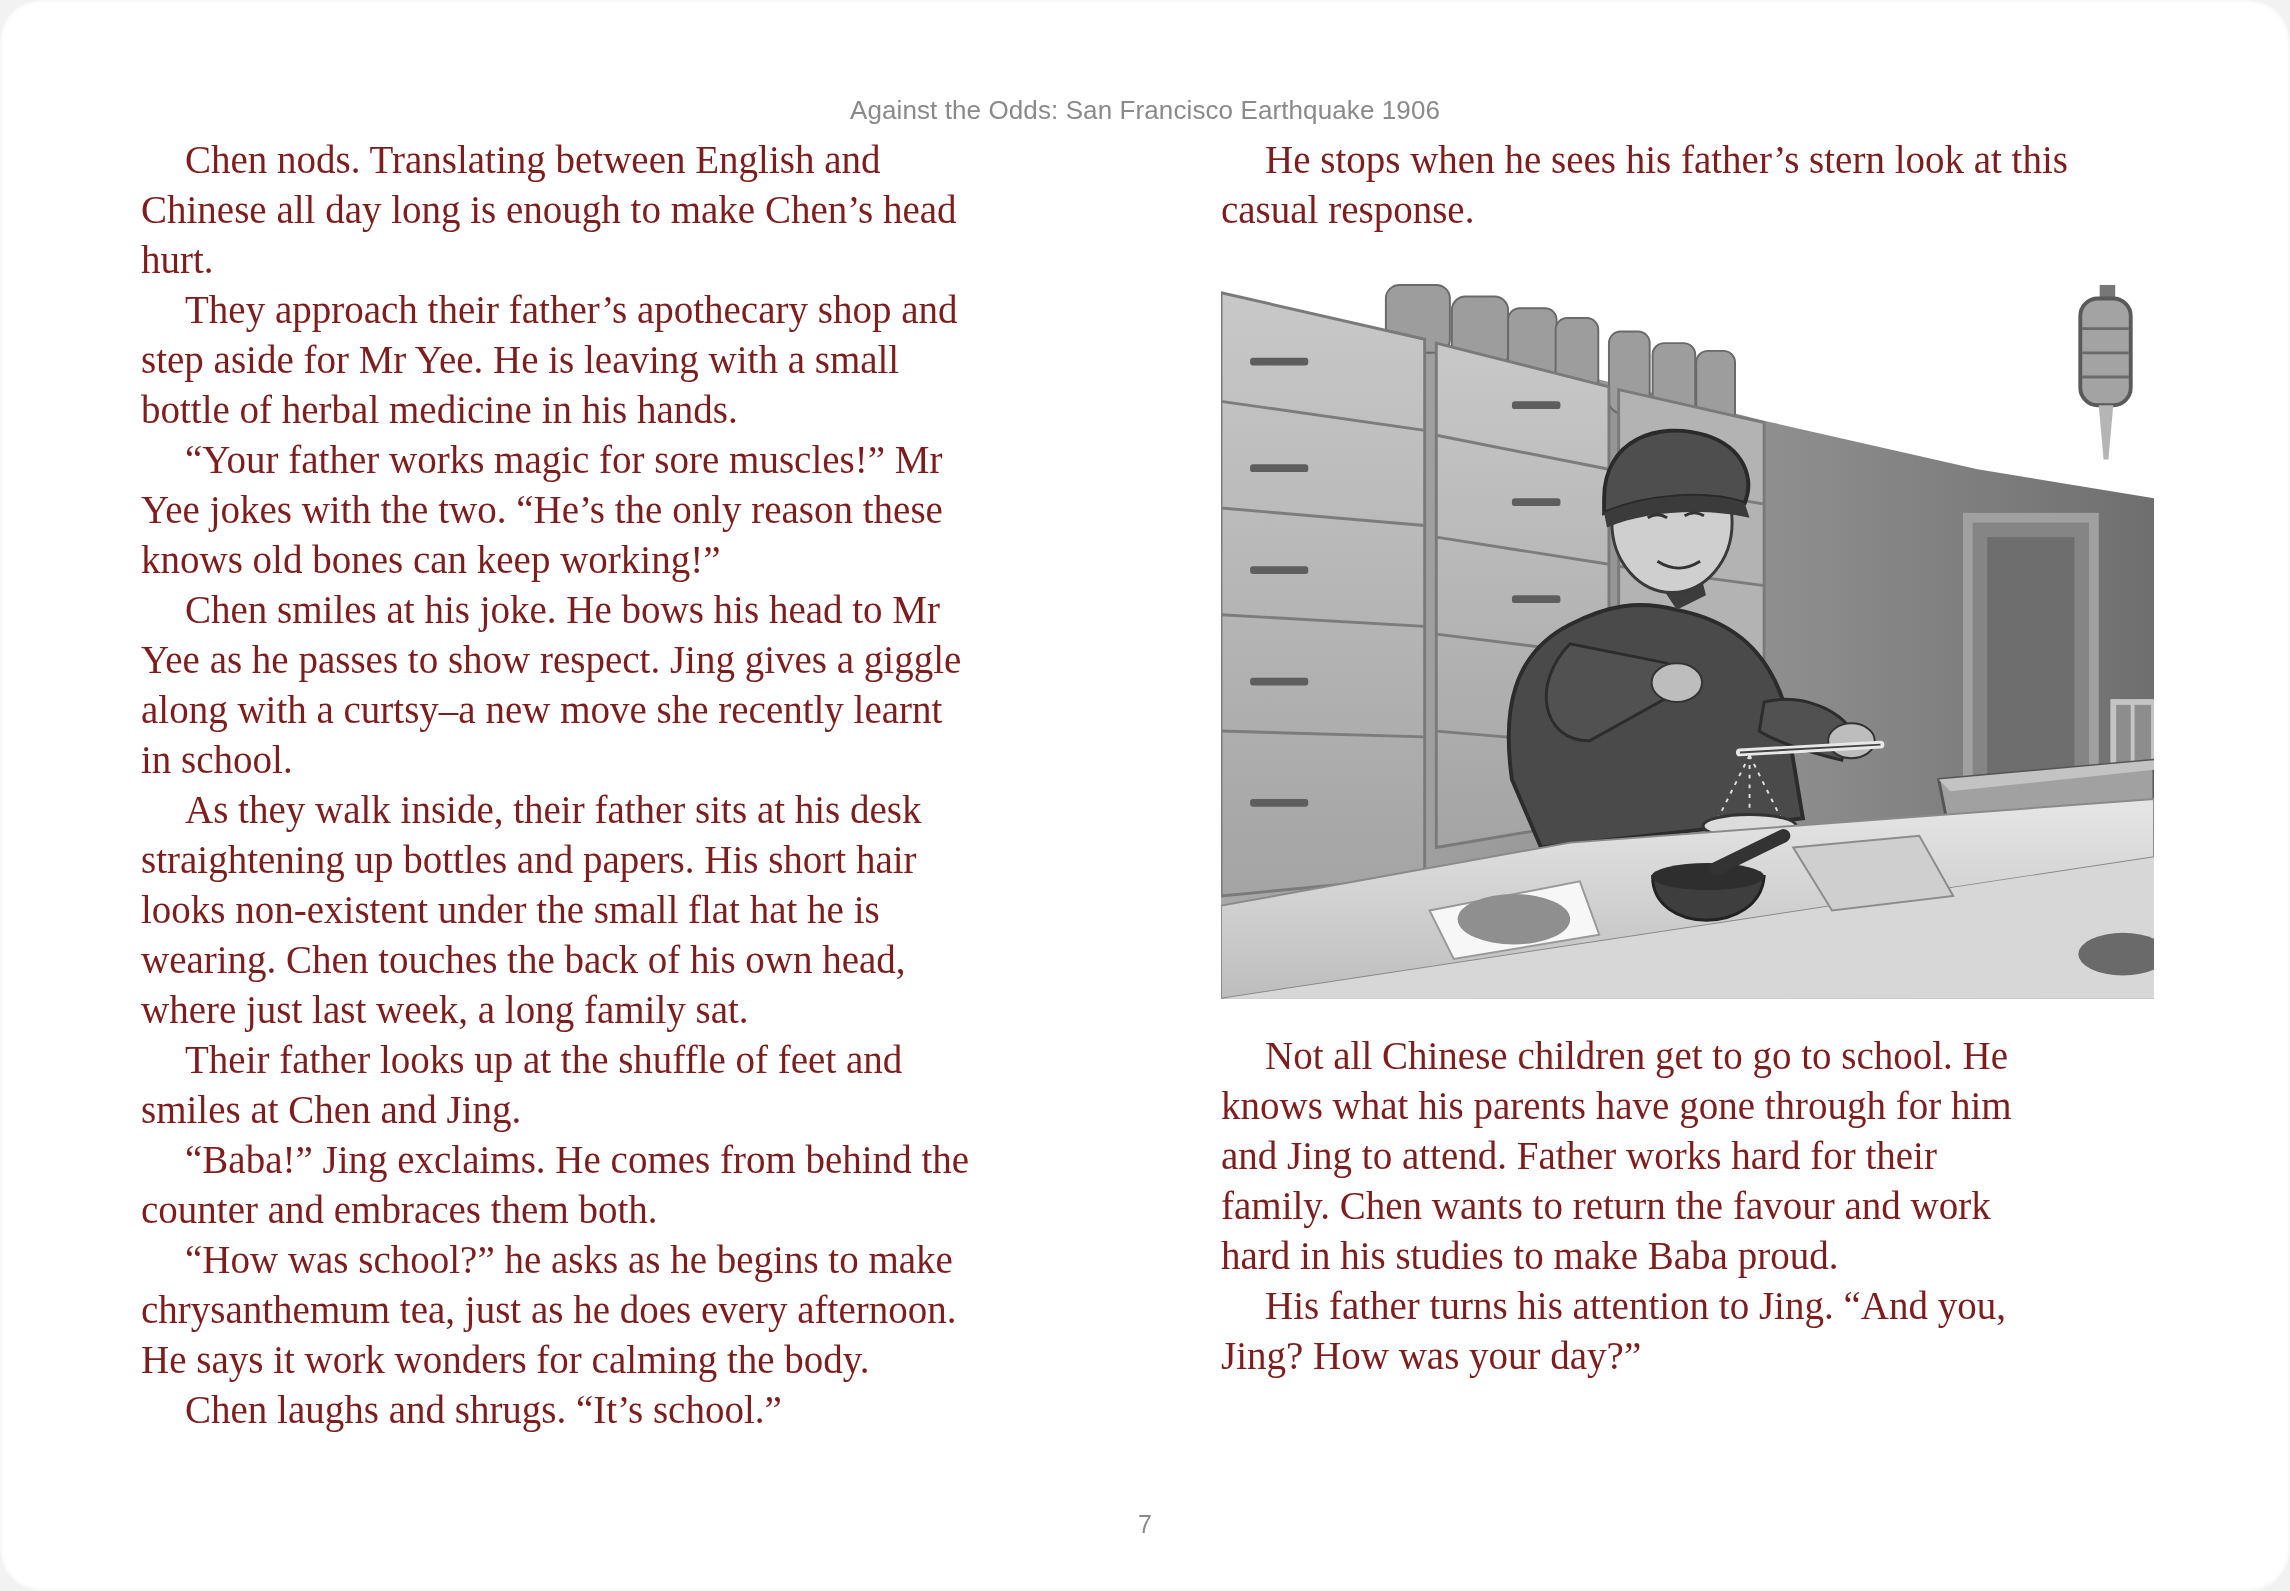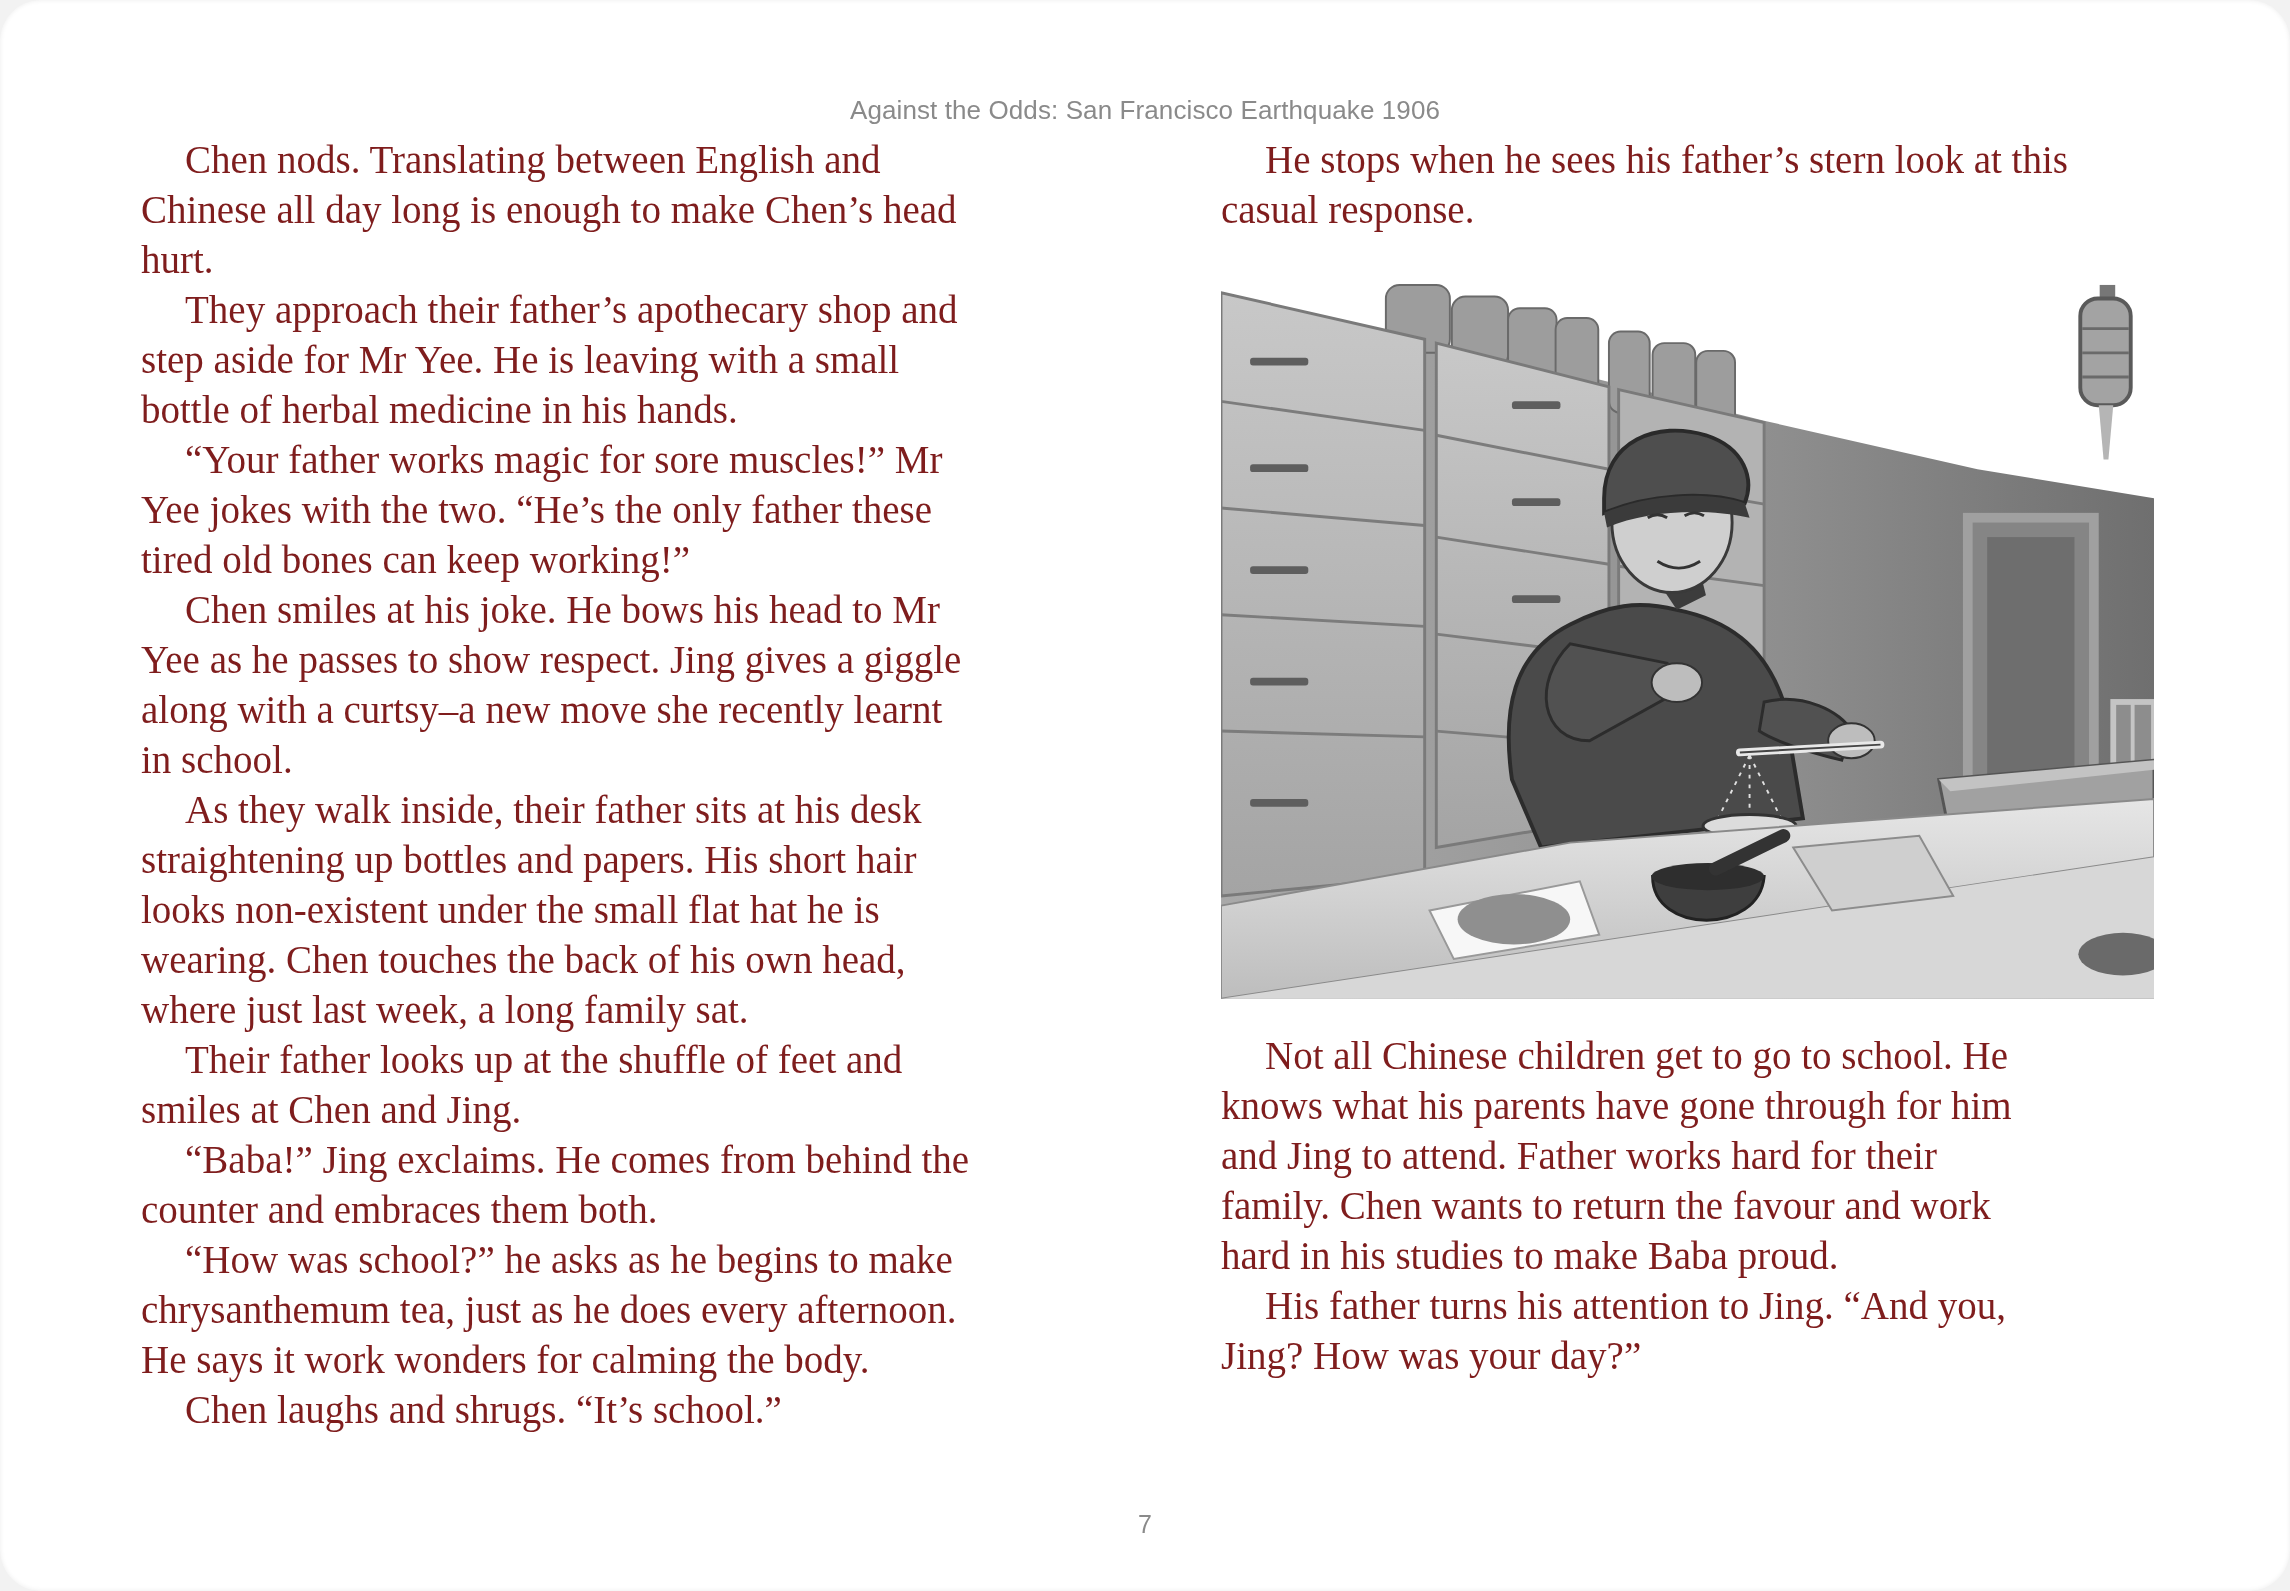--- a/index.html
+++ b/index.html
@@ -83,22 +83,22 @@
   <div class="running-header">Against the Odds: San Francisco Earthquake 1906</div>
 
   <div class="column col-left" id="col-left">
       <span class="line indent">Chen nods. Translating between English and</span>
       <span class="line">Chinese all day long is enough to make Chen’s head</span>
       <span class="line">hurt.</span>
       <span class="line indent">They approach their father’s apothecary shop and</span>
       <span class="line">step aside for Mr Yee. He is leaving with a small</span>
       <span class="line">bottle of herbal medicine in his hands.</span>
       <span class="line indent">“Your father works magic for sore muscles!” Mr</span>
-      <span class="line">Yee jokes with the two. “He’s the only father these</span>
-      <span class="line">tired old bones can keep working!”</span>
+      <span class="line">Yee jokes with the two. “He’s the only reason these</span>
+      <span class="line">knows old bones can keep working!”</span>
       <span class="line indent">Chen smiles at his joke. He bows his head to Mr</span>
       <span class="line">Yee as he passes to show respect. Jing gives a giggle</span>
       <span class="line">along with a curtsy–a new move she recently learnt</span>
       <span class="line">in school.</span>
       <span class="line indent">As they walk inside, their father sits at his desk</span>
       <span class="line">straightening up bottles and papers. His short hair</span>
       <span class="line">looks non-existent under the small flat hat he is</span>
       <span class="line">wearing. Chen touches the back of his own head,</span>
       <span class="line">where just last week, a long family sat.</span>
       <span class="line indent">Their father looks up at the shuffle of feet and</span>

